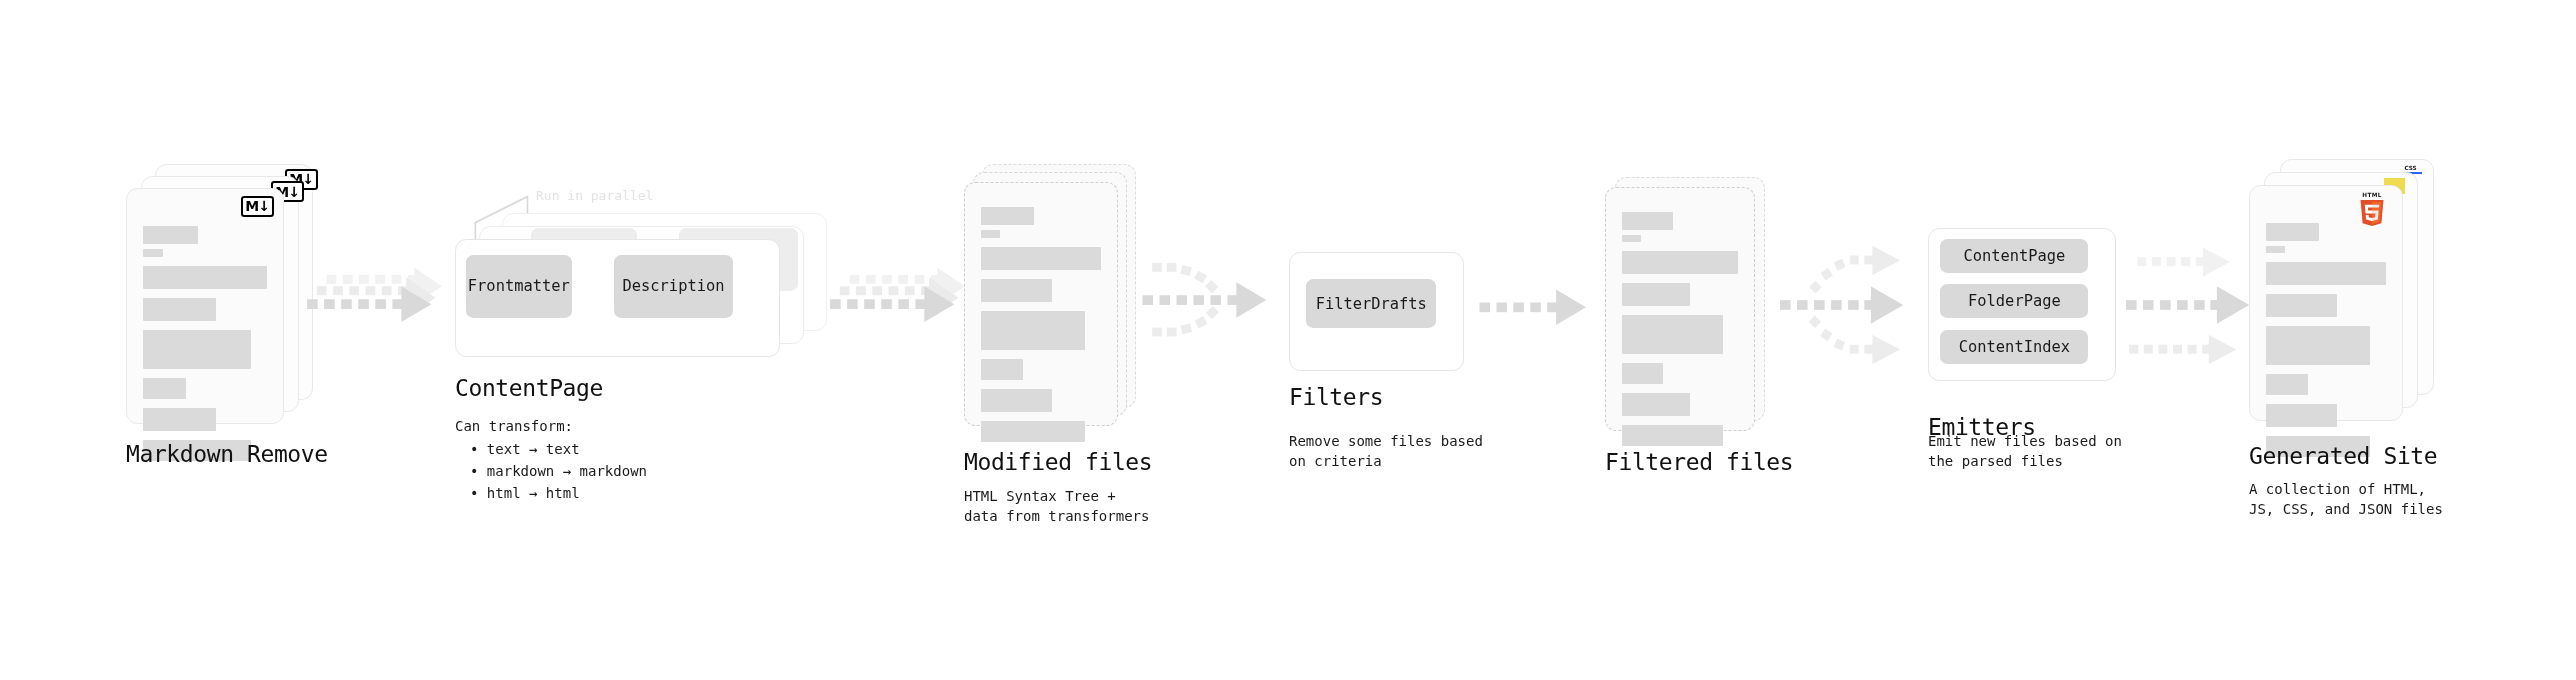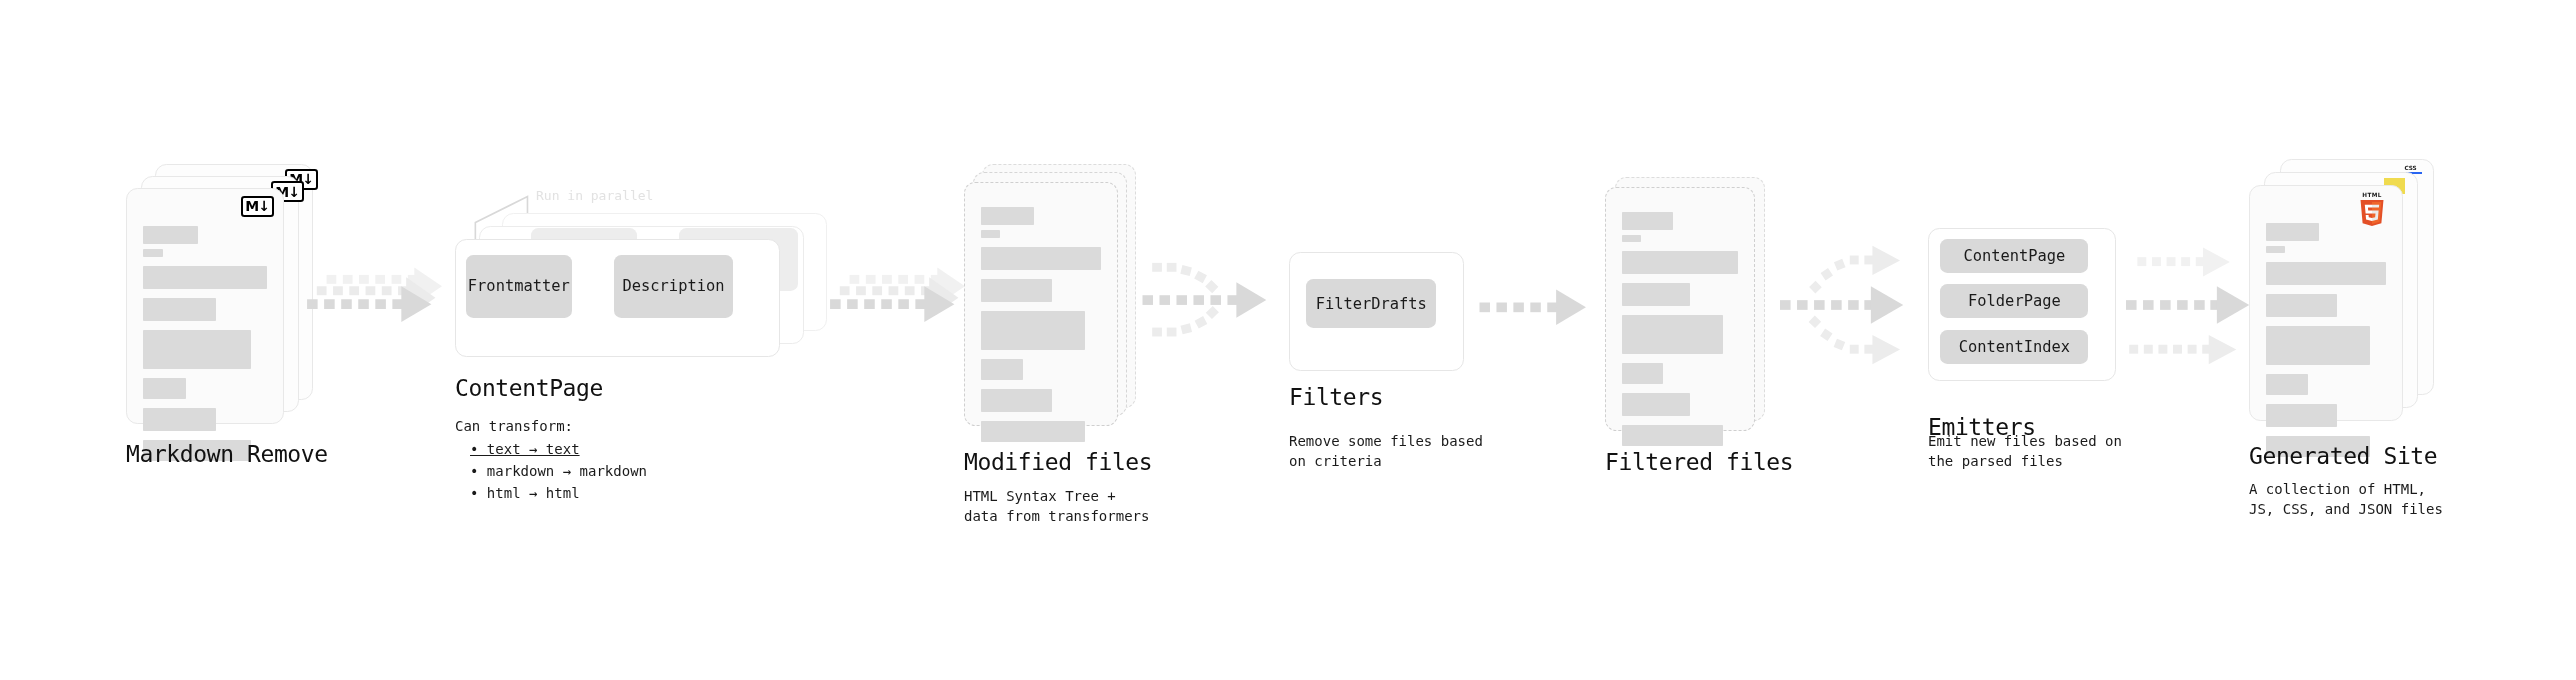--- a/index.html
+++ b/index.html
@@ -242,21 +242,21 @@
       <polygon points="76,31 89,37 76,43" fill="#dcdcdc"></polygon>
     </svg>
 
     <div class="proc-box" style="left:0px; top:44px; width:325px; height:118px;">
       <div class="pill" style="left:9.8px; top:14.6px; width:106px; height:63px;">Frontmatter</div>
       <div class="pill" style="left:158px; top:14.6px; width:119px; height:63px;">Description</div>
     </div>
   </div>
   <div class="cap-title" style="left:455px; top:375px;">ContentPage</div>
   <div class="cap-sub" style="left:455px; top:416px;">Can transform:</div>
-  <div class="cap-list" style="left:470px; top:439px;text-decoration:underline;">• text → text</div>
+  <div class="cap-list" style="left:470px; top:439px;">• text → text</div>
   <div class="cap-list" style="left:470px; top:461px;">• markdown → markdown</div>
   <div class="cap-list" style="left:470px; top:483px;">• html → html</div>
 
   <svg class="abs" style="left:830px; top:270px;" width="148" height="65" viewBox="0 0 182 80">
     <g fill="#f1f1f1">
       <rect x="24" y="6" width="12" height="11"></rect>
         <rect x="44" y="6" width="12" height="11"></rect>
       <rect x="64" y="6" width="12" height="11"></rect>
         <rect x="84" y="6" width="12" height="11"></rect>
       <rect x="104" y="6" width="12" height="11"></rect>

